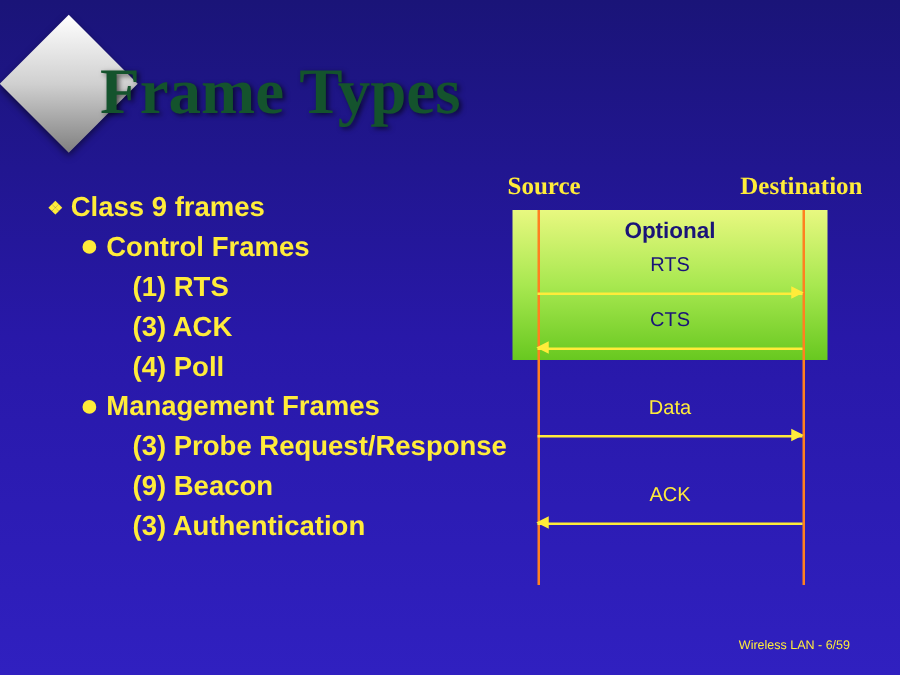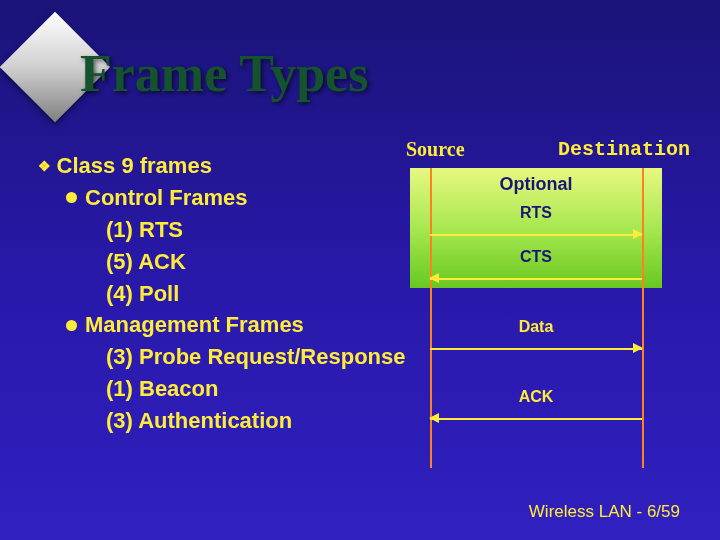--- a/index.html
+++ b/index.html
@@ -69,21 +69,21 @@
   }
   .timeline-label {
     font-family: "Times New Roman", serif;
     font-weight: bold;
     font-size: 20px;
     color: #ffec3a;
     position: absolute;
     top: 0;
   }
   .src-label { left: 26px; }
-  .dst-label { right: 0px; font-family: Liberation Mono, monospace; }
+  .dst-label { right: 0px; }
   .vline {
     position: absolute;
     top: 30px;
     width: 2px;
     height: 300px;
     background: #ff8020;
   }
   .vline-src { left: 50px; }
   .vline-dst { left: 262px; }
   .optional-box {
@@ -128,66 +128,66 @@
     border-top: 5px solid transparent;
     border-bottom: 5px solid transparent;
   }
   .arrow-label {
     position: absolute;
     top: -20px;
     left: 0;
     right: 0;
     text-align: center;
     font-family: Arial, sans-serif;
-    font-weight: bold;
+    font-weight: normal;
     color: #1a1478;
   }
   .arrow-label.yellow { color: #ffec3a; }
   .optional-label {
     position: absolute;
     top: 36px;
     left: 30px;
     width: 252px;
     text-align: center;
     font-weight: bold;
     color: #1a1478;
     font-size: 18px;
   }
   .footer {
     position: absolute;
     bottom: 18px;
     right: 40px;
     color: #ffec3a;
-    font-size: 17px;
+    font-size: 10px;
   }
 </style>
 </head>
 <body>
 
 <div class="diamond"></div>
 <div class="title">Frame Types</div>
 
 <div class="content">
   <div class="lvl1">
     <span class="diamond-bullet">❖</span>
     <span>Class 9 frames</span>
   </div>
   <div class="lvl2">
     <span class="circle-bullet"></span>
     <span>Control Frames</span>
   </div>
   <div class="lvl3">(1) RTS</div>
-  <div class="lvl3">(5) ACK</div>
+  <div class="lvl3">(3) ACK</div>
   <div class="lvl3">(4) Poll</div>
   <div class="lvl2">
     <span class="circle-bullet"></span>
     <span>Management Frames</span>
   </div>
   <div class="lvl3">(3) Probe Request/Response</div>
-  <div class="lvl3">(1) Beacon</div>
+  <div class="lvl3">(9) Beacon</div>
   <div class="lvl3">(3) Authentication</div>
 </div>
 
 <div class="diagram">
   <div class="timeline-label src-label">Source</div>
   <div class="timeline-label dst-label">Destination</div>
 
   <div class="optional-box"></div>
   <div class="optional-label">Optional</div>
 

